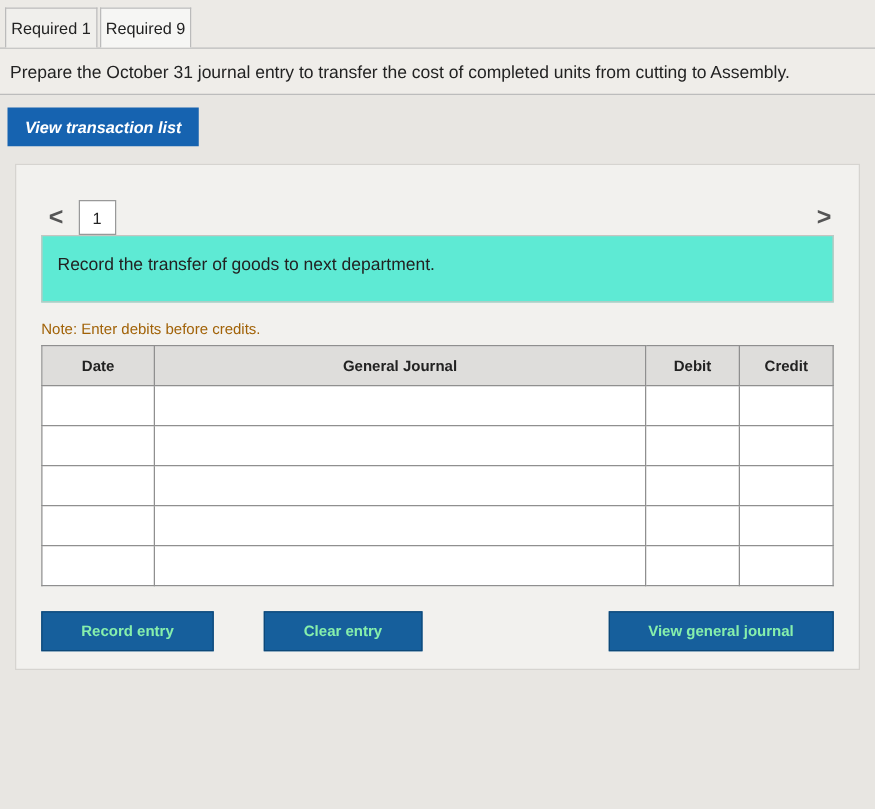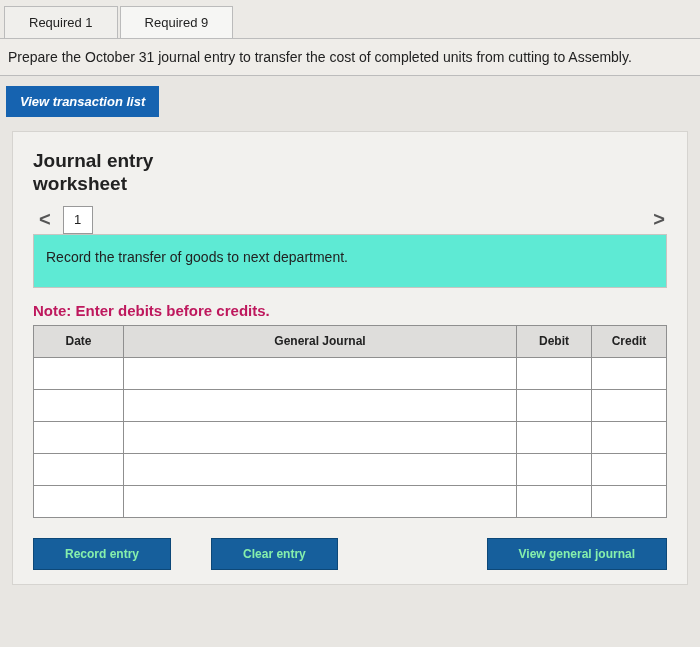--- a/index.html
+++ b/index.html
@@ -11,21 +11,21 @@
     overflow: hidden;
     font-size: 13px;
     color: #222;
   }
   .tabs {
     display: flex;
     padding: 6px 4px 0 4px;
     background: #eceae6;
   }
   .tab {
-    padding: 8px 24px;
+    padding: 8px 4px;
     border: 1px solid #bbb;
     border-bottom: none;
     margin-right: 2px;
     background: #f6f6f4;
     font-size: 13px;
   }
   .tab.inactive { background: #f0efec; }
   .instruction-bar {
     border-top: 1px solid #bcbcbc;
     border-bottom: 1px solid #bcbcbc;
@@ -83,24 +83,23 @@
     margin-left: 6px;
     font-size: 13px;
   }
   .desc-box {
     border: 1px solid #c7c5c1;
     background: #5eead4;
     padding: 14px 12px 22px 12px;
     font-size: 14px;
   }
   .note {
-    color: #be185d;
-    font-size: 15px;
+    color: #a16207;
+    font-size: 12px;
     margin: 14px 0 6px 0;
-    font-weight: bold;
   }
   table.journal {
     width: 100%;
     border-collapse: collapse;
     background: #fff;
   }
   table.journal th, table.journal td {
     border: 1px solid #8f8f8f;
     height: 32px;
     font-size: 12px;
@@ -139,24 +138,20 @@
 <div class="tabs">
   <div class="tab inactive">Required 1</div>
   <div class="tab">Required 9</div>
 </div>
 
 <div class="instruction-bar">Prepare the October 31 journal entry to transfer the cost of completed units from cutting to Assembly.</div>
 
 <button class="view-transaction">View transaction list</button>
 
 <div class="worksheet-panel">
-  <div class="ws-title">
-    <span>Journal entry</span><br>
-    <span>worksheet</span>
-  </div>
 
   <div class="nav-row">
     <span class="nav-chevron">&lt;</span>
     <div class="page-num">1</div>
     <span class="nav-chevron nav-right">&gt;</span>
   </div>
 
   <div class="desc-box">Record the transfer of goods to next department.</div>
 
   <div class="note">Note: Enter debits before credits.</div>

